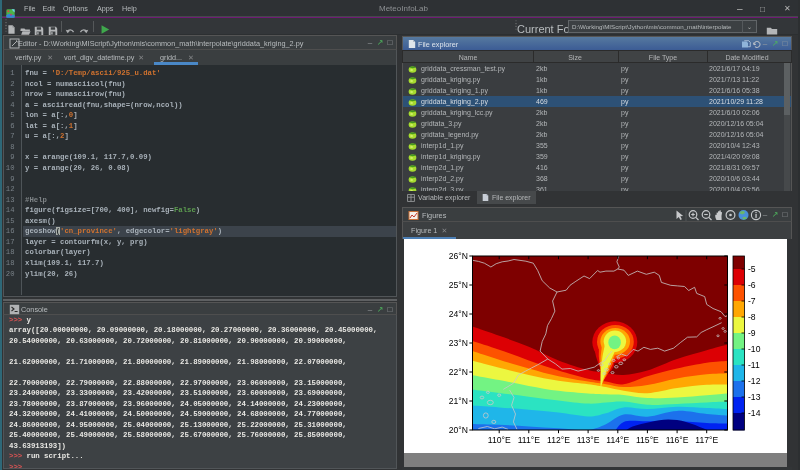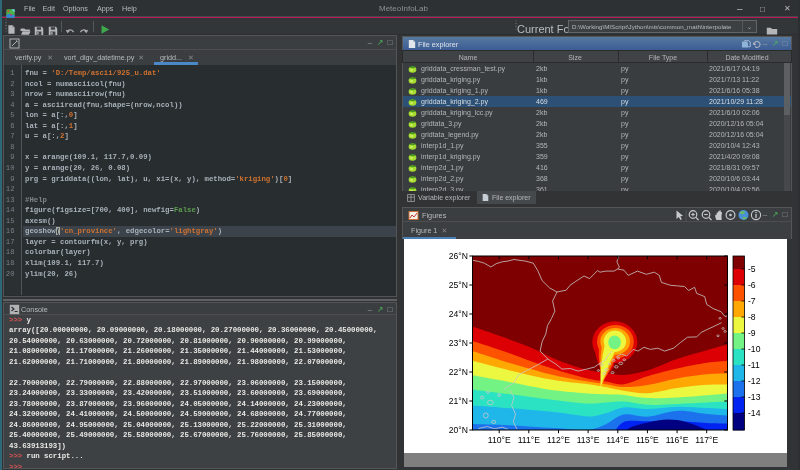--- a/index.html
+++ b/index.html
@@ -1,17 +1,17 @@
 <!DOCTYPE html>
 <html><head><meta charset="utf-8"><title>MeteoInfoLab</title>
 <style>
 *{margin:0;padding:0;box-sizing:border-box}
 html,body{width:800px;height:470px;overflow:hidden;background:#3c3f41;
  font-family:"Liberation Sans",sans-serif;-webkit-font-smoothing:antialiased}
-#win{position:absolute;left:0;top:0;width:800px;height:470px;background:#be185d}
+#win{position:absolute;left:0;top:0;width:800px;height:470px;background:#701a75}
 .abs{position:absolute}
 
 #menubar{left:0;top:0;width:800px;height:17px;background:#2e3134;border-bottom:1px solid #44484a}
 .mitem{position:absolute;top:4px;font-size:7.2px;color:#b8bcbe}
 #wbtn{position:absolute;top:0;right:0;width:120px;height:17px;color:#b6b6b6}
 
 #toolbar{left:0;top:18px;width:800px;height:17px;background:#333639;border-bottom:1px solid #2c2f31}
 .tbi{position:absolute;top:1px;width:15px;height:15px}
 .grip{position:absolute;width:3px;color:#6a6d6f;font-size:8px;line-height:3px}
 #cfl{position:absolute;top:5px;left:517px;font-size:11px;color:#b8bcbe}
@@ -129,20 +129,21 @@
           <path d="M1,2 h5 l1.5,1.5 h6.5 v7 h-13 Z" fill="#b4b6b8"></path>
         </svg></div>
   </div>
   <div class="abs" style="left:0;top:35px;width:800px;height:435px;background:#313335"></div>
 
   <div class="ptitle" id="edtitle">
     <div class="icon" style="left:5px;top:2px"><svg width="11" height="11" viewBox="0 0 11 11">
           <rect x="1" y="1" width="9" height="9" fill="none" stroke="#afb1b3"></rect>
           <path d="M3,8 L8,3 M7,2.4 L8.7,4" stroke="#afb1b3" stroke-width="1"></path>
         </svg></div>
+    <div class="ptxt" style="left:14px">Editor - D:\Working\MIScript\Jython\mis\common_math\interpolate\griddata_kriging_2.py</div>
     <div class="picons"><span class="pbtn">–</span><span class="pbtn" style="color:#4db05c">↗</span><span class="pbtn" style="font-size:8px">□</span></div>
   </div>
   <div class="abs" id="edtabs">
     <div class="etab" style="left:11px;top:3px">verify.py&nbsp;&nbsp;&nbsp;<span class="etx">✕</span></div>
     <div class="etab" style="left:60px;top:3px">vort_digv_datetime.py&nbsp;&nbsp;<span class="etx">✕</span></div>
     <div class="etab" style="left:156px;top:3px">gridd...&nbsp;&nbsp;&nbsp;<span class="etx">✕</span></div>
     <div style="position:absolute;left:150px;top:12px;width:44px;height:3px;background:#4a88c7"></div>
   </div>
   <div class="abs" id="edbody">
     <div id="gutter"></div>
@@ -160,21 +161,20 @@
 <div class="ln" style="top:56.8px">6</div>
 <div class="cl" style="top:56.8px">lat = a[:,<span class="n">1</span>]</div>
 <div class="ln" style="top:67.3px">7</div>
 <div class="cl" style="top:67.3px">u = a[:,<span class="n">2</span>]</div>
 <div class="ln" style="top:77.9px">8</div>
 <div class="ln" style="top:88.4px">9</div>
 <div class="cl" style="top:88.4px">x = arange(109.1, 117.7,0.09)</div>
 <div class="ln" style="top:99.0px">10</div>
 <div class="cl" style="top:99.0px">y = arange(20, 26, 0.08)</div>
 <div class="ln" style="top:109.5px">9</div>
-<div class="cl" style="top:109.5px">prg = griddata((lon, lat), u, xi=(x, y), method=<span class="s">'kriging'</span>)[<span class="n">0</span>]</div>
 <div class="ln" style="top:120.1px">12</div>
 <div class="ln" style="top:130.6px">13</div>
 <div class="cl" style="top:130.6px"><span class="c">#Help</span></div>
 <div class="ln" style="top:141.2px">14</div>
 <div class="cl" style="top:141.2px">figure(figsize=[700, 400], newfig=<span class="k">False</span>)</div>
 <div class="ln" style="top:151.7px">15</div>
 <div class="cl" style="top:151.7px">axesm()</div>
 <div class="ln" style="top:162.2px">16</div>
 <div class="cl" style="top:162.2px">geoshow<span class="cur">(</span><span class="s">'cn_province'</span>, edgecolor=<span class="s">'lightgray'</span>)</div>
 <div class="ln" style="top:172.8px">17</div>
@@ -193,21 +193,20 @@
           <rect x="0.8" y="0.8" width="9.4" height="9.4" fill="#b0b2b4"></rect>
           <path d="M2.5,3 L5,5 L2.5,7 M5.6,7.5 h3" stroke="#2b2b2b" stroke-width="1.1" fill="none"></path>
         </svg></div>
     <div class="ptxt" style="left:17px;top:2px">Console</div>
     <div class="picons"><span class="pbtn">–</span><span class="pbtn" style="color:#4db05c">↗</span><span class="pbtn" style="font-size:8px">□</span></div>
   </div>
   <div class="abs" id="csbody">
     <div class="csl" style="top:0.5px"><span class="p">&gt;&gt;&gt; </span>y</div>
 <div class="csl" style="top:11.0px">array([20.00000000, 20.09000000, 20.18000000, 20.27000000, 20.36000000, 20.45000000,</div>
 <div class="csl" style="top:21.5px">20.54000000, 20.63000000, 20.72000000, 20.81000000, 20.90000000, 20.99000000,</div>
-<div class="csl" style="top:32.0px">21.08000000, 21.17000000, 21.26000000, 21.35000000, 21.44000000, 21.53000000,</div>
 <div class="csl" style="top:42.5px">21.62000000, 21.71000000, 21.80000000, 21.89000000, 21.98000000, 22.07000000,</div>
 <div class="csl" style="top:63.5px">22.70000000, 22.79000000, 22.88000000, 22.97000000, 23.06000000, 23.15000000,</div>
 <div class="csl" style="top:74.0px">23.24000000, 23.33000000, 23.42000000, 23.51000000, 23.60000000, 23.69000000,</div>
 <div class="csl" style="top:84.5px">23.78000000, 23.87000000, 23.96000000, 24.05000000, 24.14000000, 24.23000000,</div>
 <div class="csl" style="top:95.0px">24.32000000, 24.41000000, 24.50000000, 24.59000000, 24.68000000, 24.77000000,</div>
 <div class="csl" style="top:105.5px">24.86000000, 24.95000000, 25.04000000, 25.13000000, 25.22000000, 25.31000000,</div>
 <div class="csl" style="top:116.0px">25.40000000, 25.49000000, 25.58000000, 25.67000000, 25.76000000, 25.85000000,</div>
 <div class="csl" style="top:126.5px">43.63913193])</div>
 <div class="csl" style="top:137.0px"><span class="p">&gt;&gt;&gt; </span>run script...</div>
 <div class="csl" style="top:147.5px"><span class="p">&gt;&gt;&gt;</span></div>

